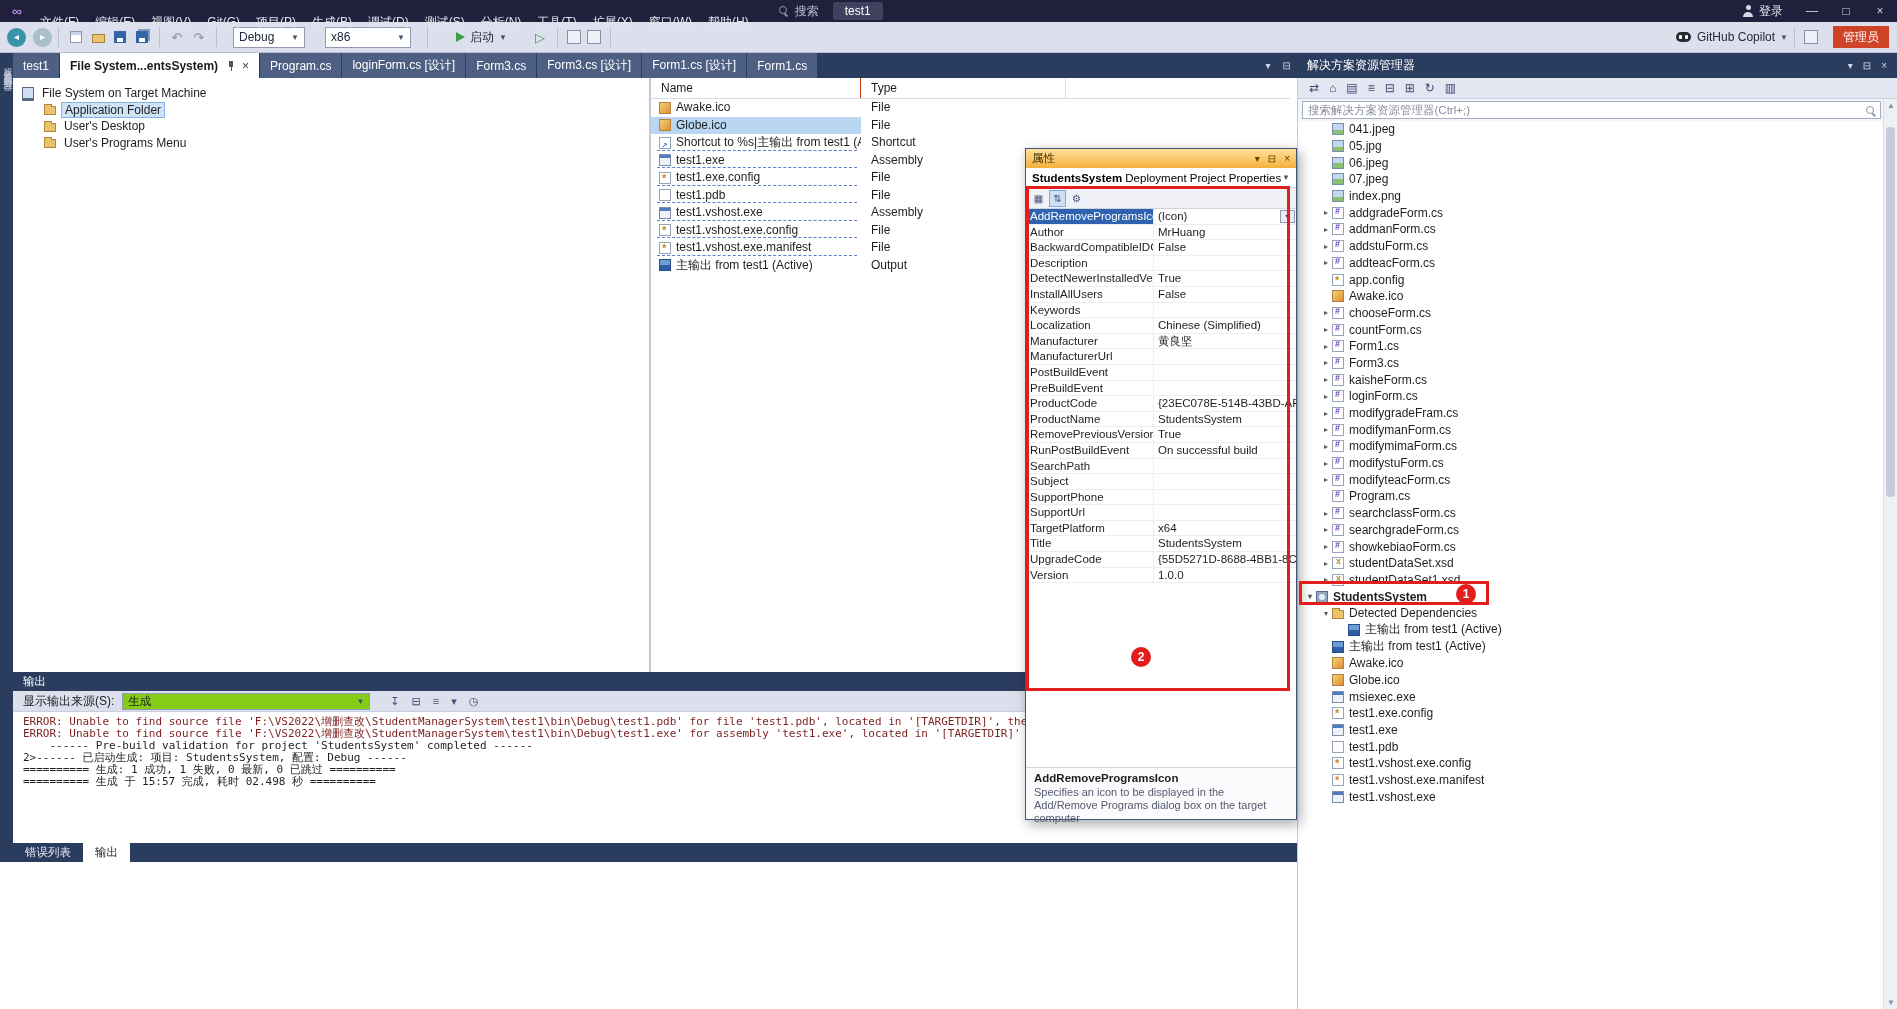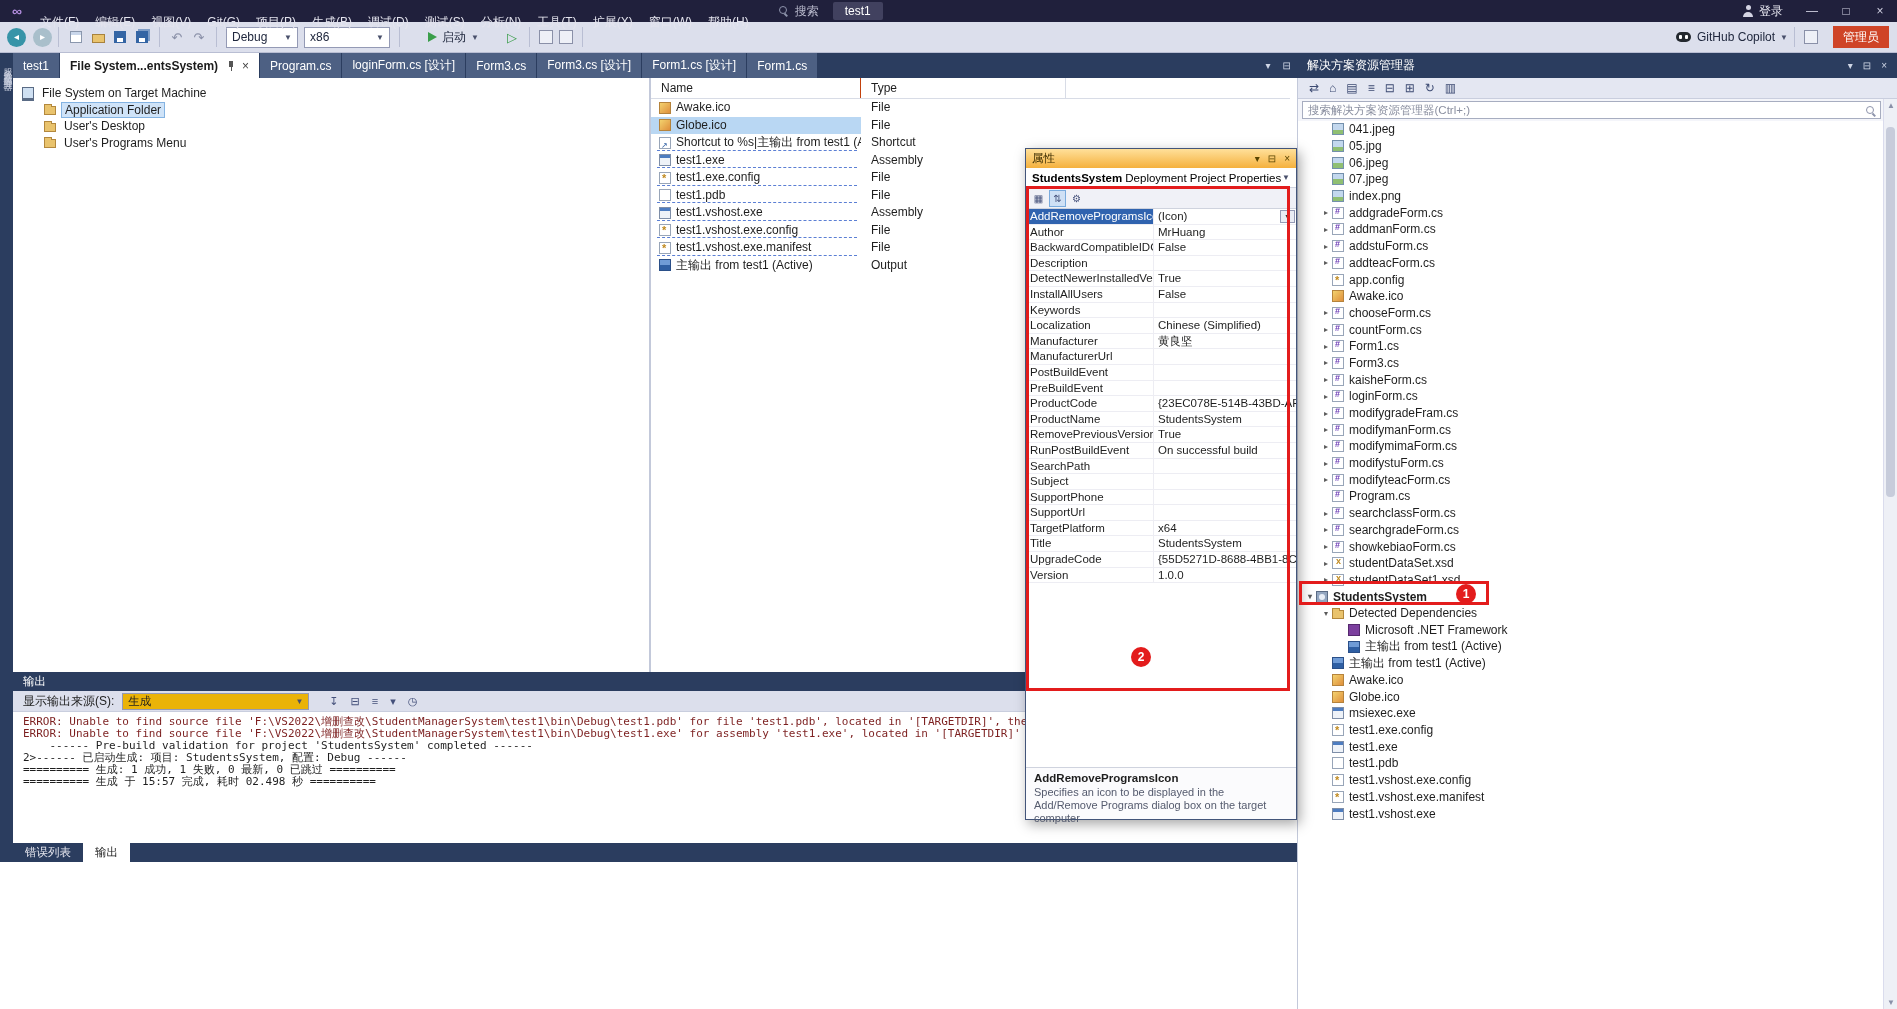--- a/index.html
+++ b/index.html
@@ -25,21 +25,21 @@
   .navbtn.dis{background:#a9bfcb;}
   .tsep{width:1px;height:20px;background:#b9bed3;margin:0 6px;}
   .tbi{width:20px;height:20px;display:flex;align-items:center;justify-content:center;margin:0 1px;}
   .tb-new{width:12px;height:12px;background:#fff;border:1px solid #8a97ad;box-shadow:inset 0 3px 0 #c9d6ea;}
   .tb-open{width:13px;height:9px;background:#e9c36d;border:1px solid #a8823d;margin-top:3px;}
   .tb-save{width:12px;height:12px;background:#3465a4;position:relative;}
   .tb-save::after{content:"";position:absolute;left:3px;bottom:1px;width:6px;height:4px;background:#fff;}
   .tb-saveall{width:12px;height:12px;background:#3465a4;position:relative;box-shadow:2px -2px 0 #7d9cc6;}
   .tb-saveall::after{content:"";position:absolute;left:3px;bottom:1px;width:6px;height:4px;background:#fff;}
   .garrow{color:#8a90a8;font-size:13px;}
-  .combo{height:21px;background:#fff;border:1px solid #949ab5;display:flex;align-items:center;padding:0 5px;margin:0 3px;}
+  .combo{height:21px;background:#fff;border:1px solid #949ab5;display:flex;align-items:center;padding:0 5px;margin:0 10px;}
   .combo .arr{margin-left:auto;color:#49506b;font-size:8px;padding-left:8px;}
   .startbtn{display:flex;align-items:center;margin:0 18px;padding:0 4px;height:22px;}
   .play{width:0;height:0;border-left:9px solid #3a9e4a;border-top:5px solid transparent;border-bottom:5px solid transparent;margin-right:5px;}
   .playo{color:#3a9e4a;font-size:13px;margin:0 6px;}
   .tbsq{width:14px;height:14px;border:1px solid #8a90a8;background:#eef0f7;margin:0 3px;}
   .tright{margin-left:auto;display:flex;align-items:center;}
   .cop{width:15px;height:10px;background:#24292f;border-radius:5px;position:relative;margin-right:6px;}
   .cop::before{content:"";position:absolute;left:3px;top:3px;width:3px;height:4px;background:#fff;border-radius:1px;}
   .cop::after{content:"";position:absolute;left:9px;top:3px;width:3px;height:4px;background:#fff;border-radius:1px;}
   .adminbadge{background:#cf4427;color:#fff;height:22px;line-height:22px;padding:0 10px;margin:0 8px 0 12px;}
@@ -106,21 +106,21 @@
   .mag::after{content:"";position:absolute;width:4px;height:1.5px;background:#8d93ab;transform:rotate(45deg);left:6.5px;top:8.5px;}
   .person{display:inline-block;width:12px;height:12px;position:relative;}
   .person::before{content:"";position:absolute;left:3.5px;top:0;width:5px;height:5px;border-radius:50%;background:#d5d5e4;}
   .person::after{content:"";position:absolute;left:1px;top:6.5px;width:10px;height:5px;border-radius:5px 5px 0 0;background:#d5d5e4;}
 
   
   #output{left:13px;top:672px;width:1284px;height:171px;background:#fff;z-index:4;}
   #outhead{height:19px;background:#2b3d5f;color:#fff;font-size:11.5px;line-height:19px;padding-left:10px;}
   #outctrl{height:21px;background:#dcdfec;display:flex;align-items:center;font-size:12px;color:#1e1e1e;border-bottom:1px solid #c9cede;}
   #outctrl .lbl{margin:0 8px 0 10px;}
-  .ocombo{width:187px;height:17px;background:#eab308;border:1px solid #949ab5;display:flex;align-items:center;padding:0 5px;font-size:11.5px;}
+  .ocombo{width:248px;height:17px;background:#84cc16;border:1px solid #949ab5;display:flex;align-items:center;padding:0 5px;font-size:11.5px;}
   .ocombo .arr{margin-left:auto;font-size:8px;color:#49506b;}
   .oicons{display:flex;align-items:center;margin-left:14px;color:#44507a;}
   .oicons span{margin:0 6px;font-size:11px;}
   #outbody{padding:4px 0 0 10px;overflow:hidden;height:122px;}
   .oline{white-space:pre;font:11px "DejaVu Sans Mono",monospace;line-height:11.9px;color:#1e1e1e;}
   .oline.err{color:#7c1f1f;}
 
   
   #bottomtabs{left:13px;top:843px;width:1284px;height:19px;background:#2b3d5f;display:flex;align-items:stretch;z-index:4;}
   .btab{display:flex;align-items:center;padding:0 12px;color:#e8e8f0;font-size:11.5px;}
@@ -766,25 +766,20 @@
           <span class="ic ic-proj"></span>
           <span>StudentsSystem</span>
         </div>
         <div class="serow" style="padding-left: 22px;">
           <span class="exp">▾</span>
           <span class="ic ic-folder"></span>
           <span>Detected Dependencies</span>
         </div>
         <div class="serow" style="padding-left: 38px;">
           <span class="exp"></span>
-          <span class="ic ic-net"></span>
-          <span>Microsoft .NET Framework</span>
-        </div>
-        <div class="serow" style="padding-left: 38px;">
-          <span class="exp"></span>
           <span class="ic ic-output"></span>
           <span>主输出 from test1 (Active)</span>
         </div>
         <div class="serow" style="padding-left: 22px;">
           <span class="exp"></span>
           <span class="ic ic-output"></span>
           <span>主输出 from test1 (Active)</span>
         </div>
         <div class="serow" style="padding-left: 22px;">
           <span class="exp"></span>

